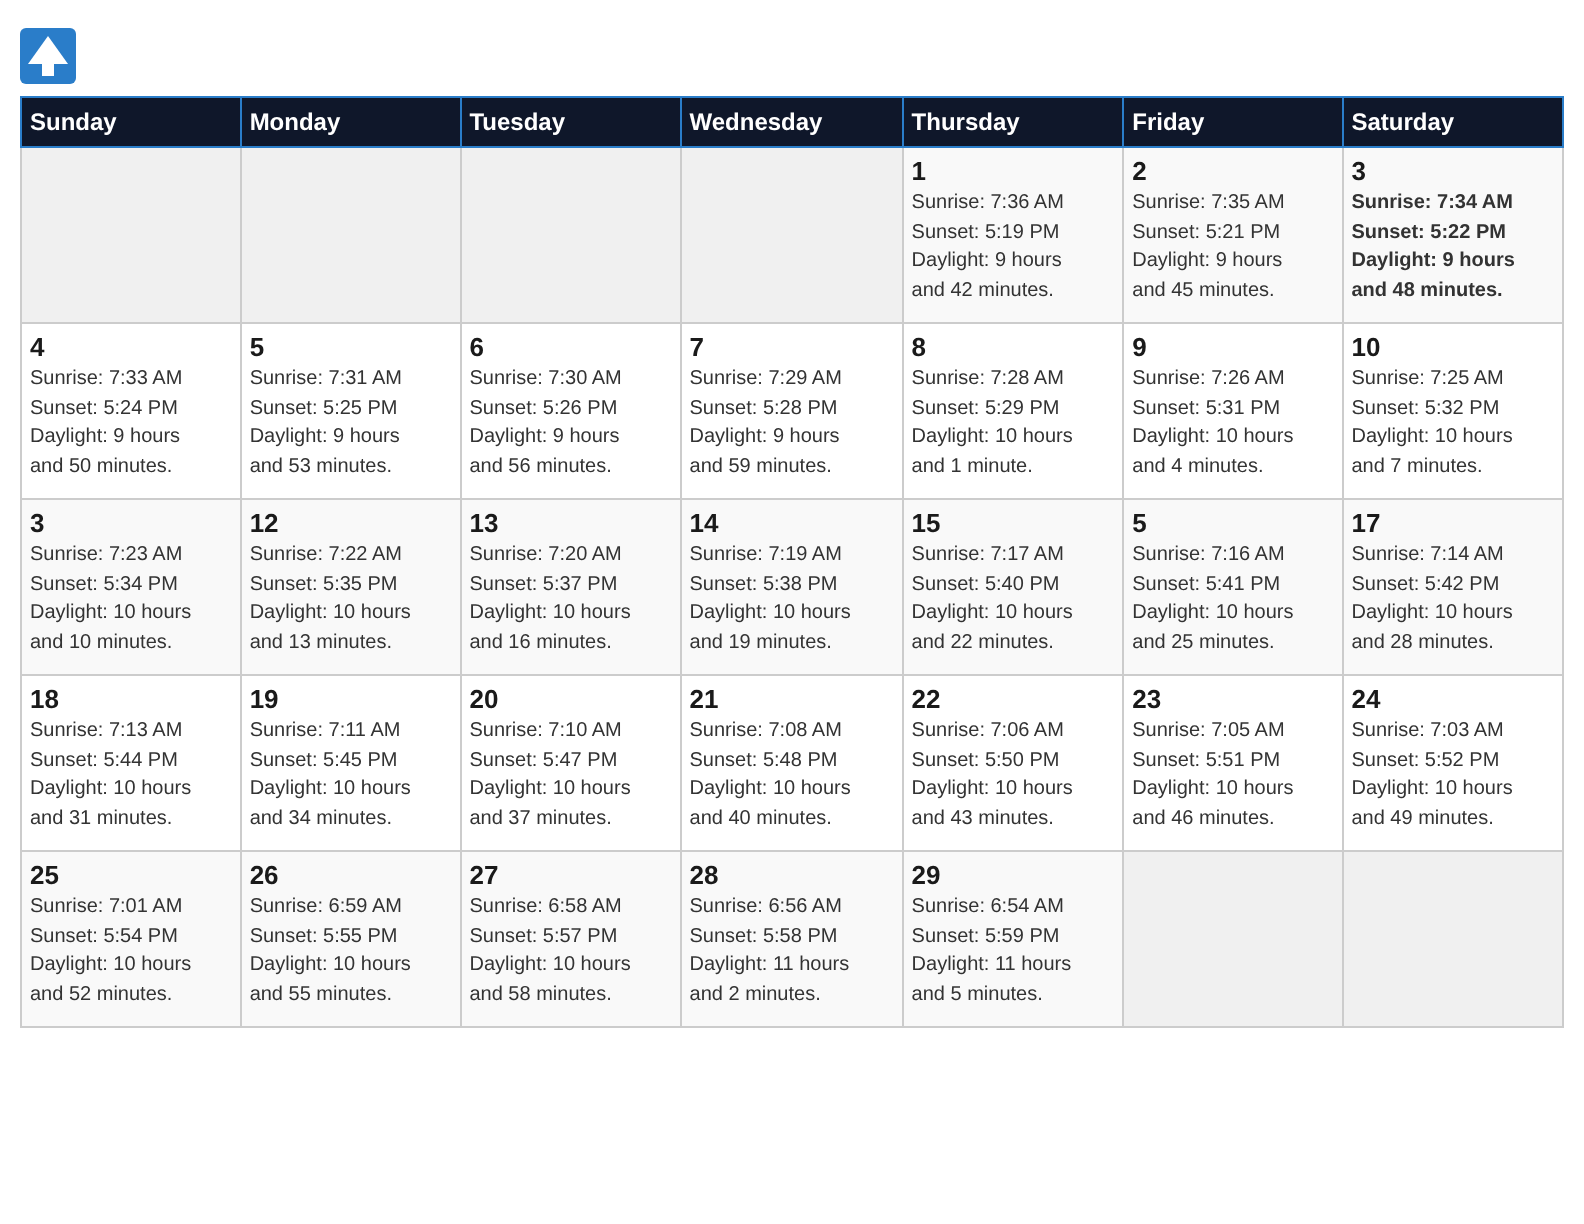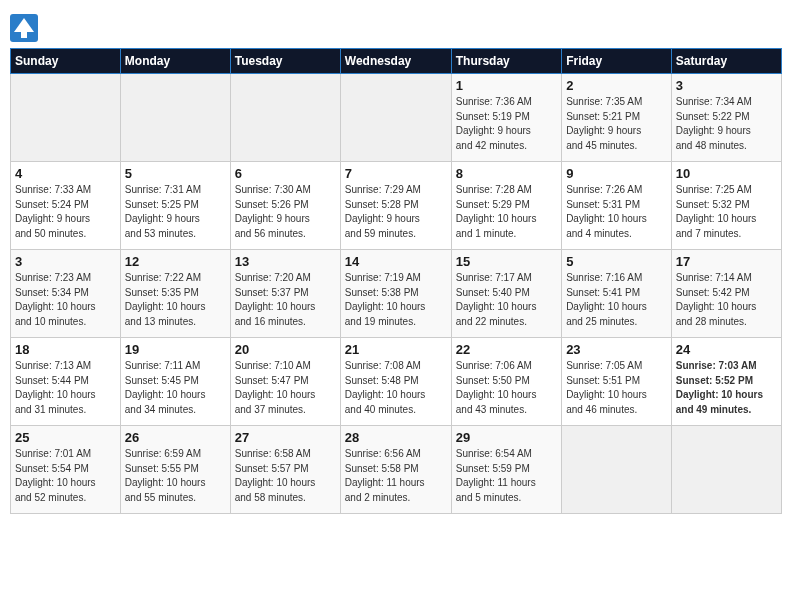--- a/index.html
+++ b/index.html
@@ -132,21 +132,21 @@
         </td>
         <td>
           <div class="day-num">2</div>
           <div class="day-info" style="white-space: pre-line;">Sunrise: 7:35 AM
 Sunset: 5:21 PM
 Daylight: 9 hours
 and 45 minutes.</div>
         </td>
         <td>
           <div class="day-num">3</div>
-          <div class="day-info" style="white-space: pre-line;">Sunrise: 7:34 AM
+          <div class="day-info" style="white-space: pre-line; font-weight: bold;">Sunrise: 7:34 AM
 Sunset: 5:22 PM
 Daylight: 9 hours
 and 48 minutes.</div>
         </td>
       </tr>
       <tr>
         <td>
           <div class="day-num">4</div>
           <div class="day-info" style="white-space: pre-line;">Sunrise: 7:33 AM
 Sunset: 5:24 PM
@@ -285,21 +285,21 @@
         </td>
         <td>
           <div class="day-num">23</div>
           <div class="day-info" style="white-space: pre-line;">Sunrise: 7:05 AM
 Sunset: 5:51 PM
 Daylight: 10 hours
 and 46 minutes.</div>
         </td>
         <td>
           <div class="day-num">24</div>
-          <div class="day-info" style="white-space: pre-line; font-weight: bold;">Sunrise: 7:03 AM
+          <div class="day-info" style="white-space: pre-line;">Sunrise: 7:03 AM
 Sunset: 5:52 PM
 Daylight: 10 hours
 and 49 minutes.</div>
         </td>
       </tr>
       <tr>
         <td>
           <div class="day-num">25</div>
           <div class="day-info" style="white-space: pre-line;">Sunrise: 7:01 AM
 Sunset: 5:54 PM

